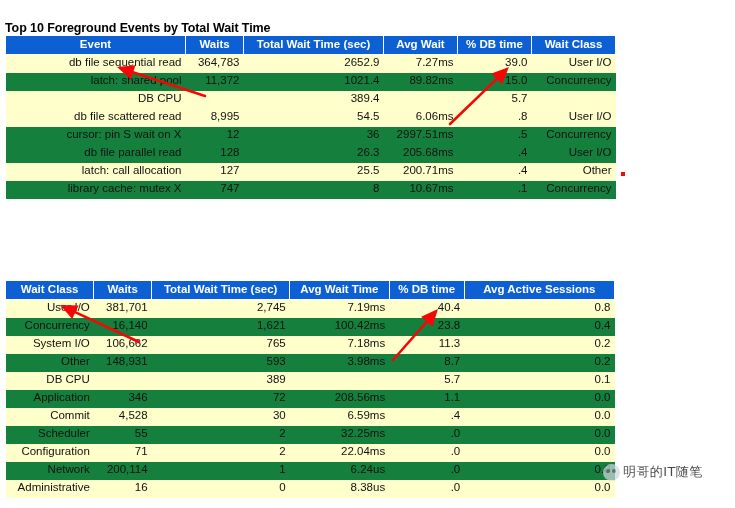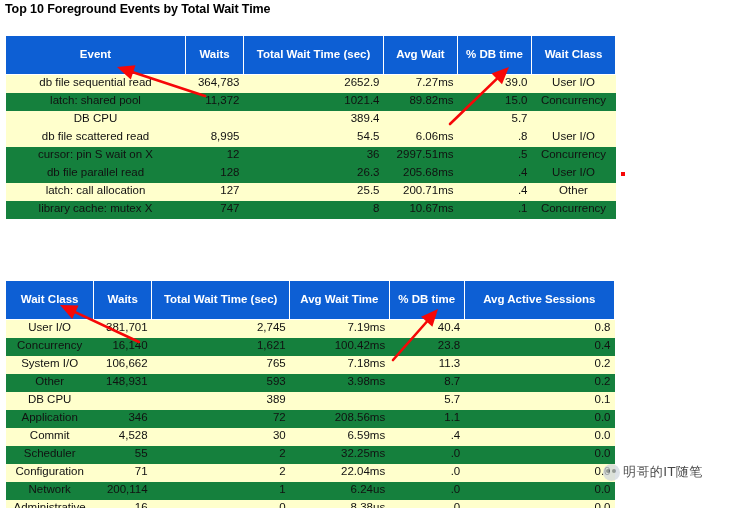--- a/index.html
+++ b/index.html
@@ -14,52 +14,52 @@
   .page{position:relative;width:735px;height:508px;}
 
   
   .section-title{
     font-size:12.5px;
     font-weight:bold;
     color:#000;
     letter-spacing:-0.1px;
     white-space:nowrap;
   }
-  #title1{position:absolute;left:5px;top:2px;text-align:center;}
+  #title1{position:absolute;left:5px;top:21px;text-align:center;}
   #title2{position:absolute;left:5px;top:253px;}
 
   
   table.awr{
     border-collapse:collapse;
     font-size:11.5px;
     line-height:1.18;
     background:#ffffff;
     table-layout:fixed;
   }
   table.awr th{
     background:#0d5fd4;
     color:#ffffff;
     font-weight:bold;
     font-size:11.5px;
     text-align:center;
-    padding:12px 4px;
+    padding:2px 4px;
     border:1px solid #ffffff;
     white-space:nowrap;
   }
   table.awr td{
     padding:1px 4px 2px 4px;
     border:0;
     white-space:nowrap;
     color:#111111;
     height:15px;
     vertical-align:middle;
   }
   table.awr tbody tr.odd td{background:#ffffcc;}
   table.awr tbody tr.even td{background:#15803d;}
-  td.l{text-align:center;}
+  td.l{text-align:right;}
   td.r{text-align:right;}
 
   
   #tbl1{position:absolute;left:5px;top:35px;width:610px;}
   #tbl1 col.c0{width:180px;}
   #tbl1 col.c1{width:58px;}
   #tbl1 col.c2{width:140px;}
   #tbl1 col.c3{width:74px;}
   #tbl1 col.c4{width:74px;}
   #tbl1 col.c5{width:84px;}

